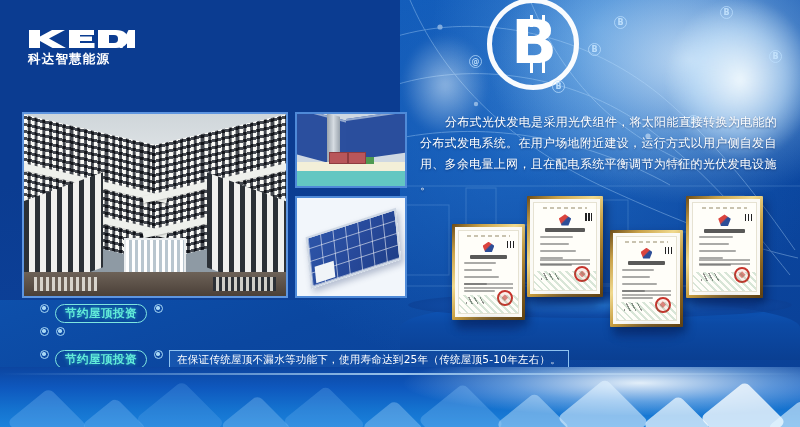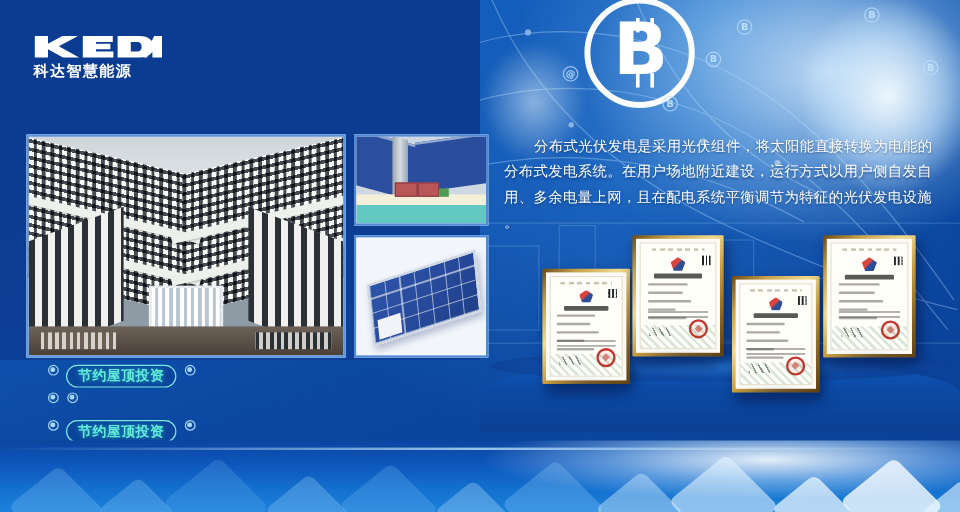--- a/index.html
+++ b/index.html
@@ -477,20 +477,21 @@
 
     <div class="frow">
       <div class="bullet"></div>
       <div class="bullet bullet2"></div>
     </div>
 
     <div class="frow">
       <div class="bullet"></div>
       <div class="tag">节约屋顶投资</div>
       <div class="bullet bullet2"></div>
+      <div class="desc">在保证传统屋顶不漏水等功能下，使用寿命达到25年（传统屋顶5-10年左右）。</div>
     </div>
 
   </div>
 
   <div class="band">
     <div class="band-line"></div>
     <div class="sweep"></div>
     <div class="dia" style="left:20px;top:30px;width:54px;height:54px;background:rgba(130,190,245,.30);"></div>
     <div class="dia" style="left:92px;top:38px;width:44px;height:44px;background:rgba(150,205,250,.28);"></div>
     <div class="dia" style="left:150px;top:24px;width:60px;height:60px;background:rgba(110,175,240,.24);"></div>

